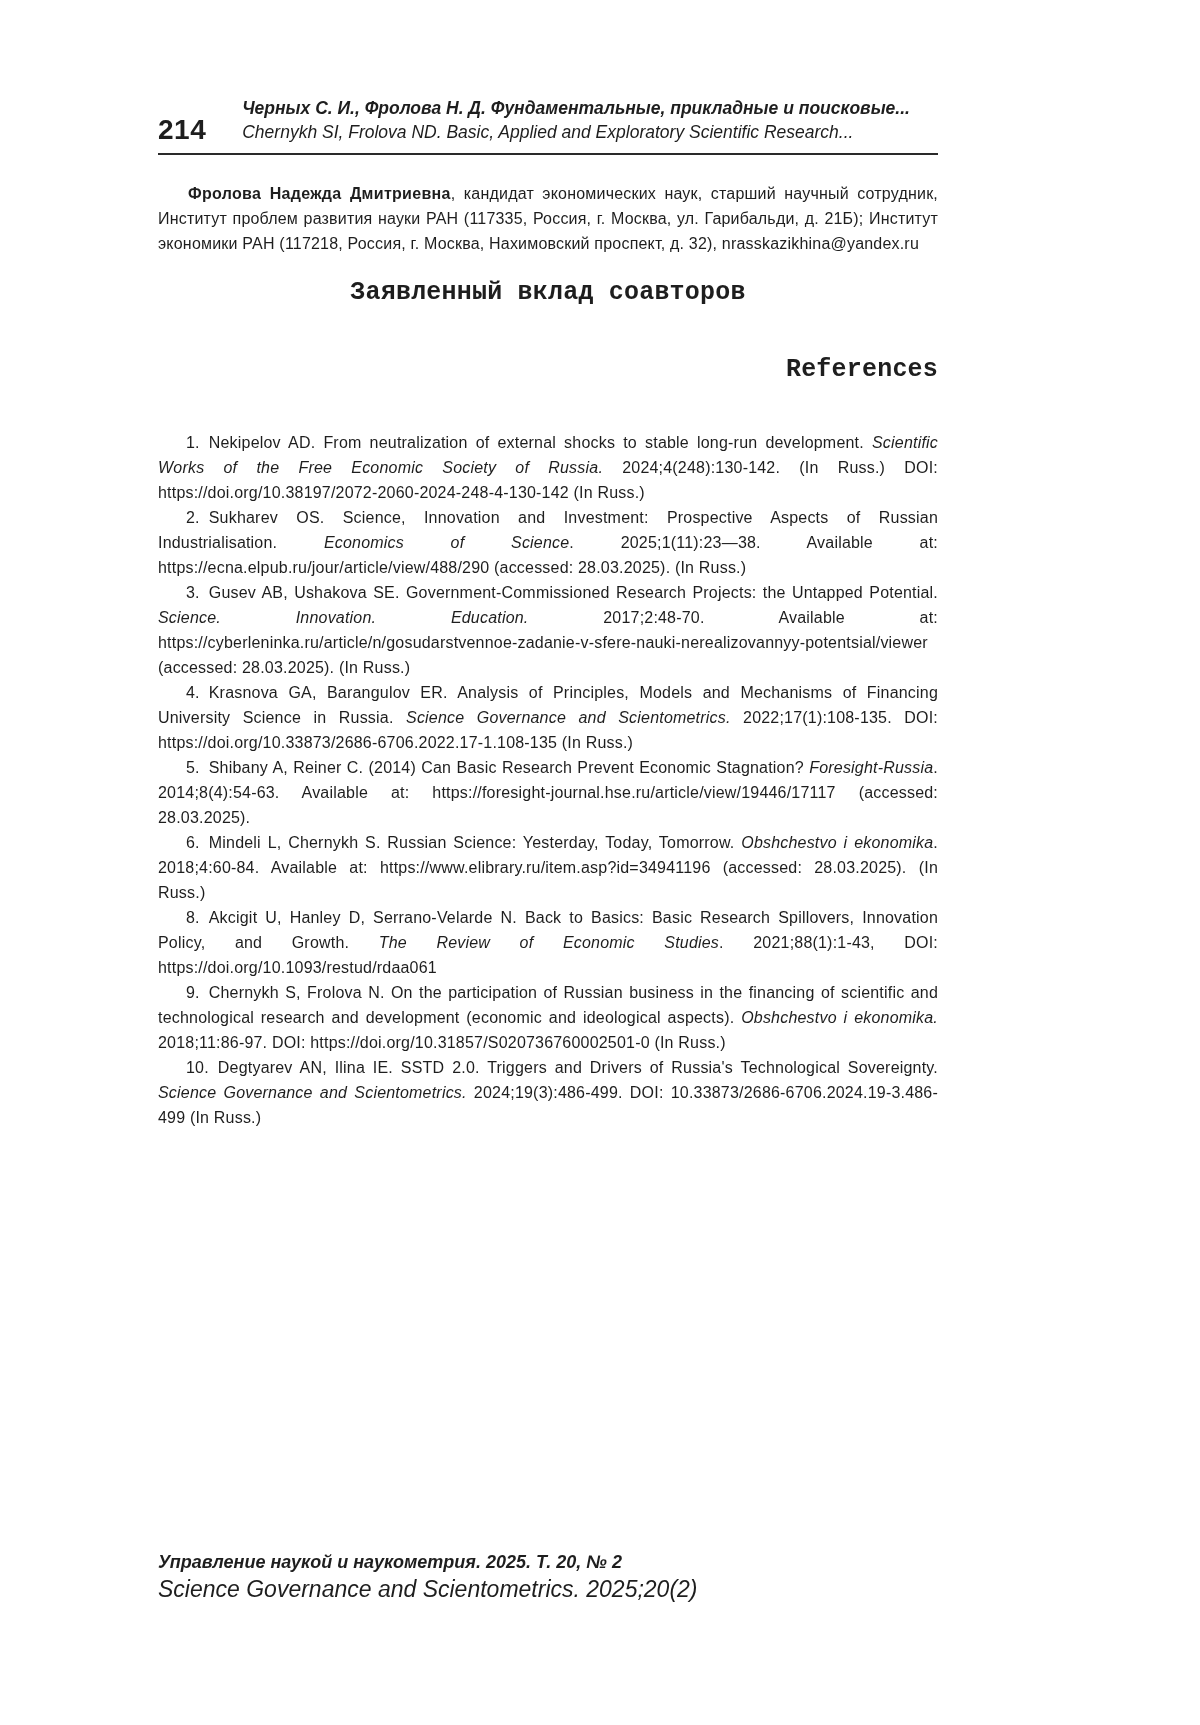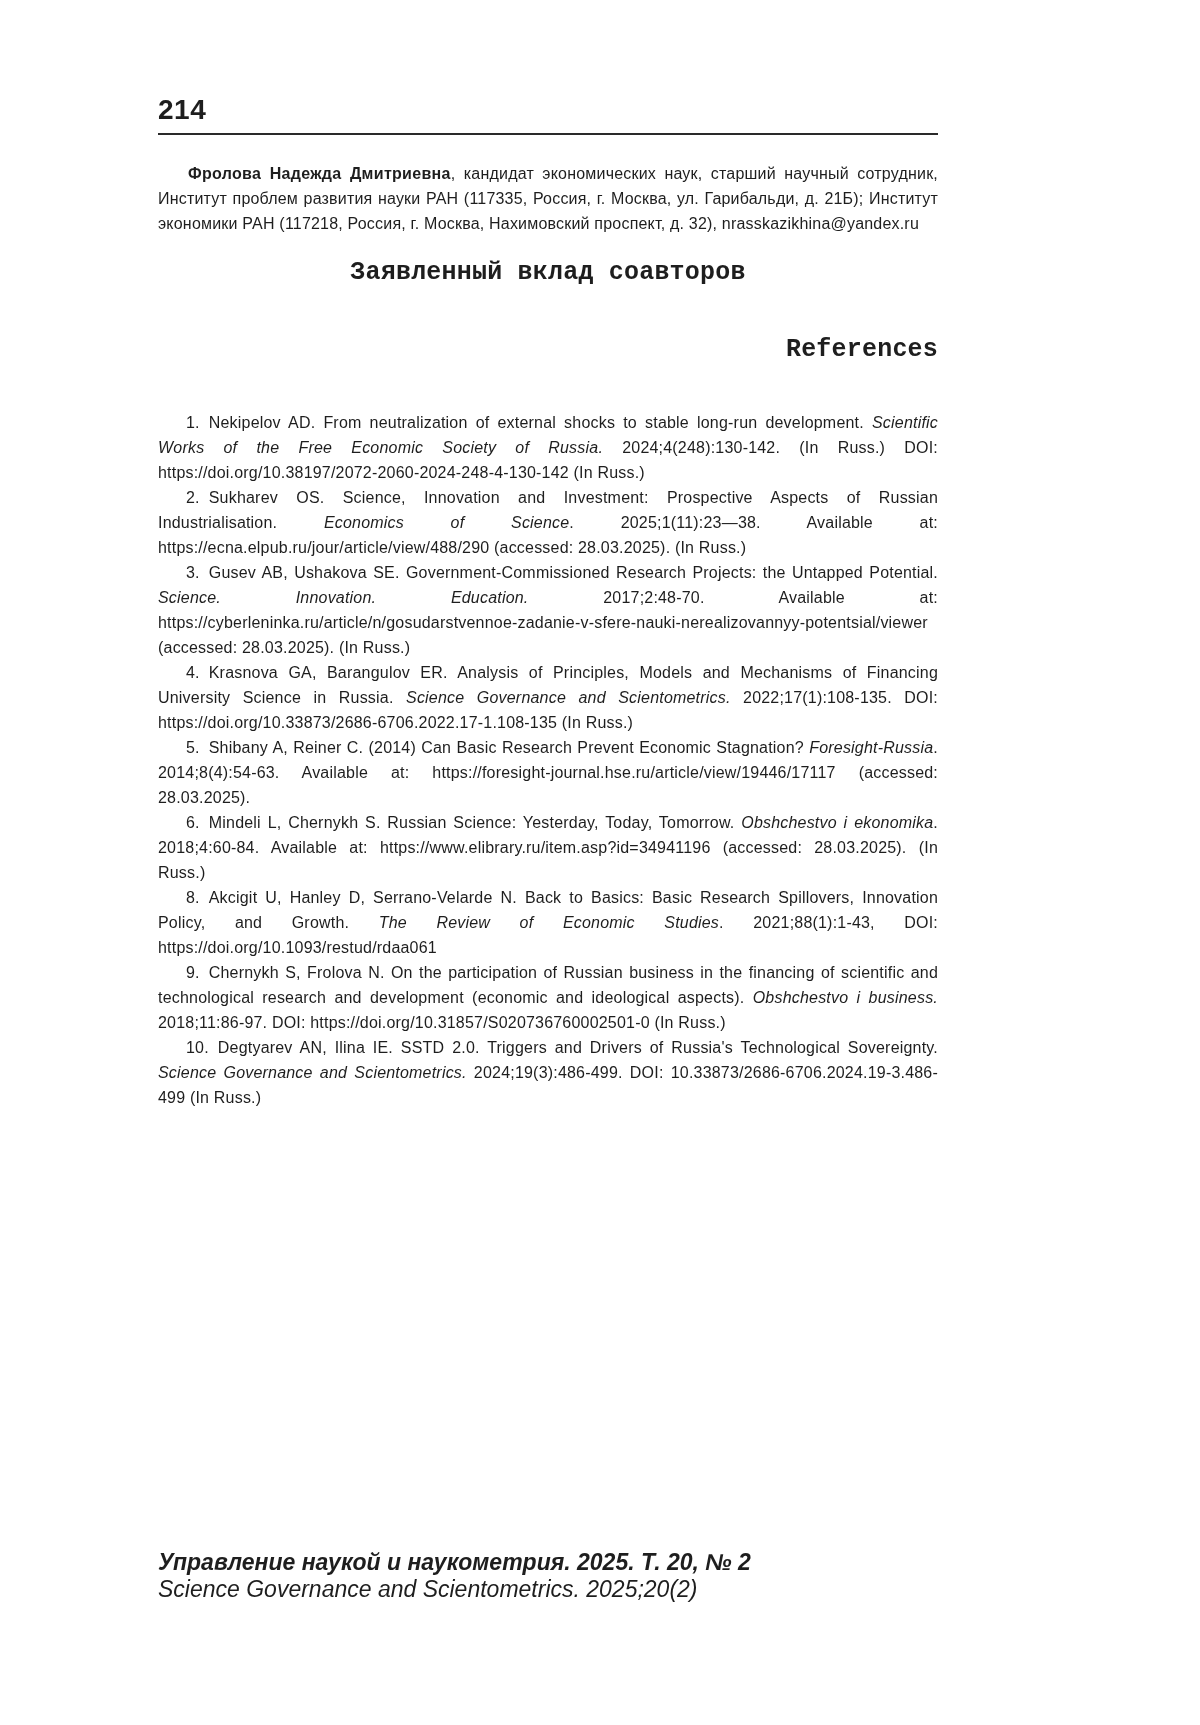--- a/index.html
+++ b/index.html
@@ -93,55 +93,59 @@
   
   .page-footer {
     position: absolute;
     left: 158px;
     top: 1548px;
     width: 780px;
   }
   .footer-ru {
     font-weight: bold;
     font-style: italic;
-    font-size: 23px;
+    font-size: 18px;
     line-height: 28px;
   }
   .footer-en {
     font-style: italic;
     font-size: 23px;
     line-height: 26px;
   }
 </style>
 </head>
 <body>
 
 <div class="page">
   <div class="content">
 
     <header class="running-header">
       <div class="page-number">214</div>
+      <div class="running-titles">
+        <div class="rt-ru">Черных С. И., Фролова Н. Д. Фундаментальные, прикладные и поисковые...</div>
+        <div class="rt-en">Chernykh SI, Frolova ND. Basic, Applied and Exploratory Scientific Research...</div>
+      </div>
     </header>
 
     <p class="body-text author-block"><b>Фролова Надежда Дмитриевна</b><span>, кандидат экономических наук, старший научный сотрудник, Институт проблем развития науки РАН (117335, Россия, г. Москва, ул. Гарибальди, д. 21Б); Институт экономики РАН (117218, Россия, г. Москва, Нахимовский проспект, д. 32), nrasskazikhina@yandex.ru</span></p>
 
     <h3 class="center-heading">Заявленный вклад соавторов</h3>
 
 
     <h3 class="center-heading references-heading">References</h3>
 
     <div id="references-list" class="body-text">
         <p class="ref-item"><span class="ref-num">1.</span><span>Nekipelov AD. From neutralization of external shocks to stable long-run development. </span><span class="ital">Scientific Works of the Free Economic Society of Russia.</span><span> 2024;4(248):130-142. (In Russ.) DOI: https://doi.org/10.38197/2072-2060-2024-248-4-130-142 (In Russ.)</span></p>
         <p class="ref-item"><span class="ref-num">2.</span><span>Sukharev OS. Science, Innovation and Investment: Prospective Aspects of Russian Industrialisation. </span><span class="ital">Economics of Science</span><span>. 2025;1(11):23—38. Available at: https://ecna.elpub.ru/jour/article/view/488/290 (accessed: 28.03.2025). (In Russ.)</span></p>
         <p class="ref-item"><span class="ref-num">3.</span><span>Gusev AB, Ushakova SE. Government-Commissioned Research Projects: the Untapped Potential. </span><span class="ital">Science. Innovation. Education.</span><span> 2017;2:48-70. Available at: https://cyberleninka.ru/article/n/gosudarstvennoe-zadanie-v-sfere-nauki-nerealizovannyy-potentsial/viewer (accessed: 28.03.2025). (In Russ.)</span></p>
         <p class="ref-item"><span class="ref-num">4.</span><span>Krasnova GA, Barangulov ER. Analysis of Principles, Models and Mechanisms of Financing University Science in Russia. </span><span class="ital">Science Governance and Scientometrics.</span><span> 2022;17(1):108-135. DOI: https://doi.org/10.33873/2686-6706.2022.17-1.108-135 (In Russ.)</span></p>
         <p class="ref-item"><span class="ref-num">5.</span><span>Shibany A, Reiner C. (2014) Can Basic Research Prevent Economic Stagnation? </span><span class="ital">Foresight-Russia</span><span>. 2014;8(4):54-63. Available at: https://foresight-journal.hse.ru/article/view/19446/17117 (accessed: 28.03.2025).</span></p>
         <p class="ref-item"><span class="ref-num">6.</span><span>Mindeli L, Chernykh S. Russian Science: Yesterday, Today, Tomorrow. </span><span class="ital">Obshchestvo i ekonomika</span><span>. 2018;4:60-84. Available at: https://www.elibrary.ru/item.asp?id=34941196 (accessed: 28.03.2025). (In Russ.)</span></p>
         <p class="ref-item"><span class="ref-num">8.</span><span>Akcigit U, Hanley D, Serrano-Velarde N. Back to Basics: Basic Research Spillovers, Innovation Policy, and Growth. </span><span class="ital">The Review of Economic Studies</span><span>. 2021;88(1):1-43, DOI: https://doi.org/10.1093/restud/rdaa061</span></p>
-        <p class="ref-item"><span class="ref-num">9.</span><span>Chernykh S, Frolova N. On the participation of Russian business in the financing of scientific and technological research and development (economic and ideological aspects). </span><span class="ital">Obshchestvo i business.</span><span> 2018;11:86-97. DOI: https://doi.org/10.31857/S020736760002501-0 (In Russ.)</span></p>
+        <p class="ref-item"><span class="ref-num">9.</span><span>Chernykh S, Frolova N. On the participation of Russian business in the financing of scientific and technological research and development (economic and ideological aspects). </span><span class="ital">Obshchestvo i ekonomika.</span><span> 2018;11:86-97. DOI: https://doi.org/10.31857/S020736760002501-0 (In Russ.)</span></p>
         <p class="ref-item"><span class="ref-num">10.</span><span>Degtyarev AN, Ilina IE. SSTD 2.0. Triggers and Drivers of Russia's Technological Sovereignty. </span><span class="ital">Science Governance and Scientometrics.</span><span> 2024;19(3):486-499. DOI: 10.33873/2686-6706.2024.19-3.486-499 (In Russ.)</span></p>
       </div>
 
   </div>
 
   <footer class="page-footer">
     <div class="footer-ru">Управление наукой и наукометрия. 2025. Т. 20, № 2</div>
     <div class="footer-en">Science Governance and Scientometrics. 2025;20(2)</div>
   </footer>
 </div>

